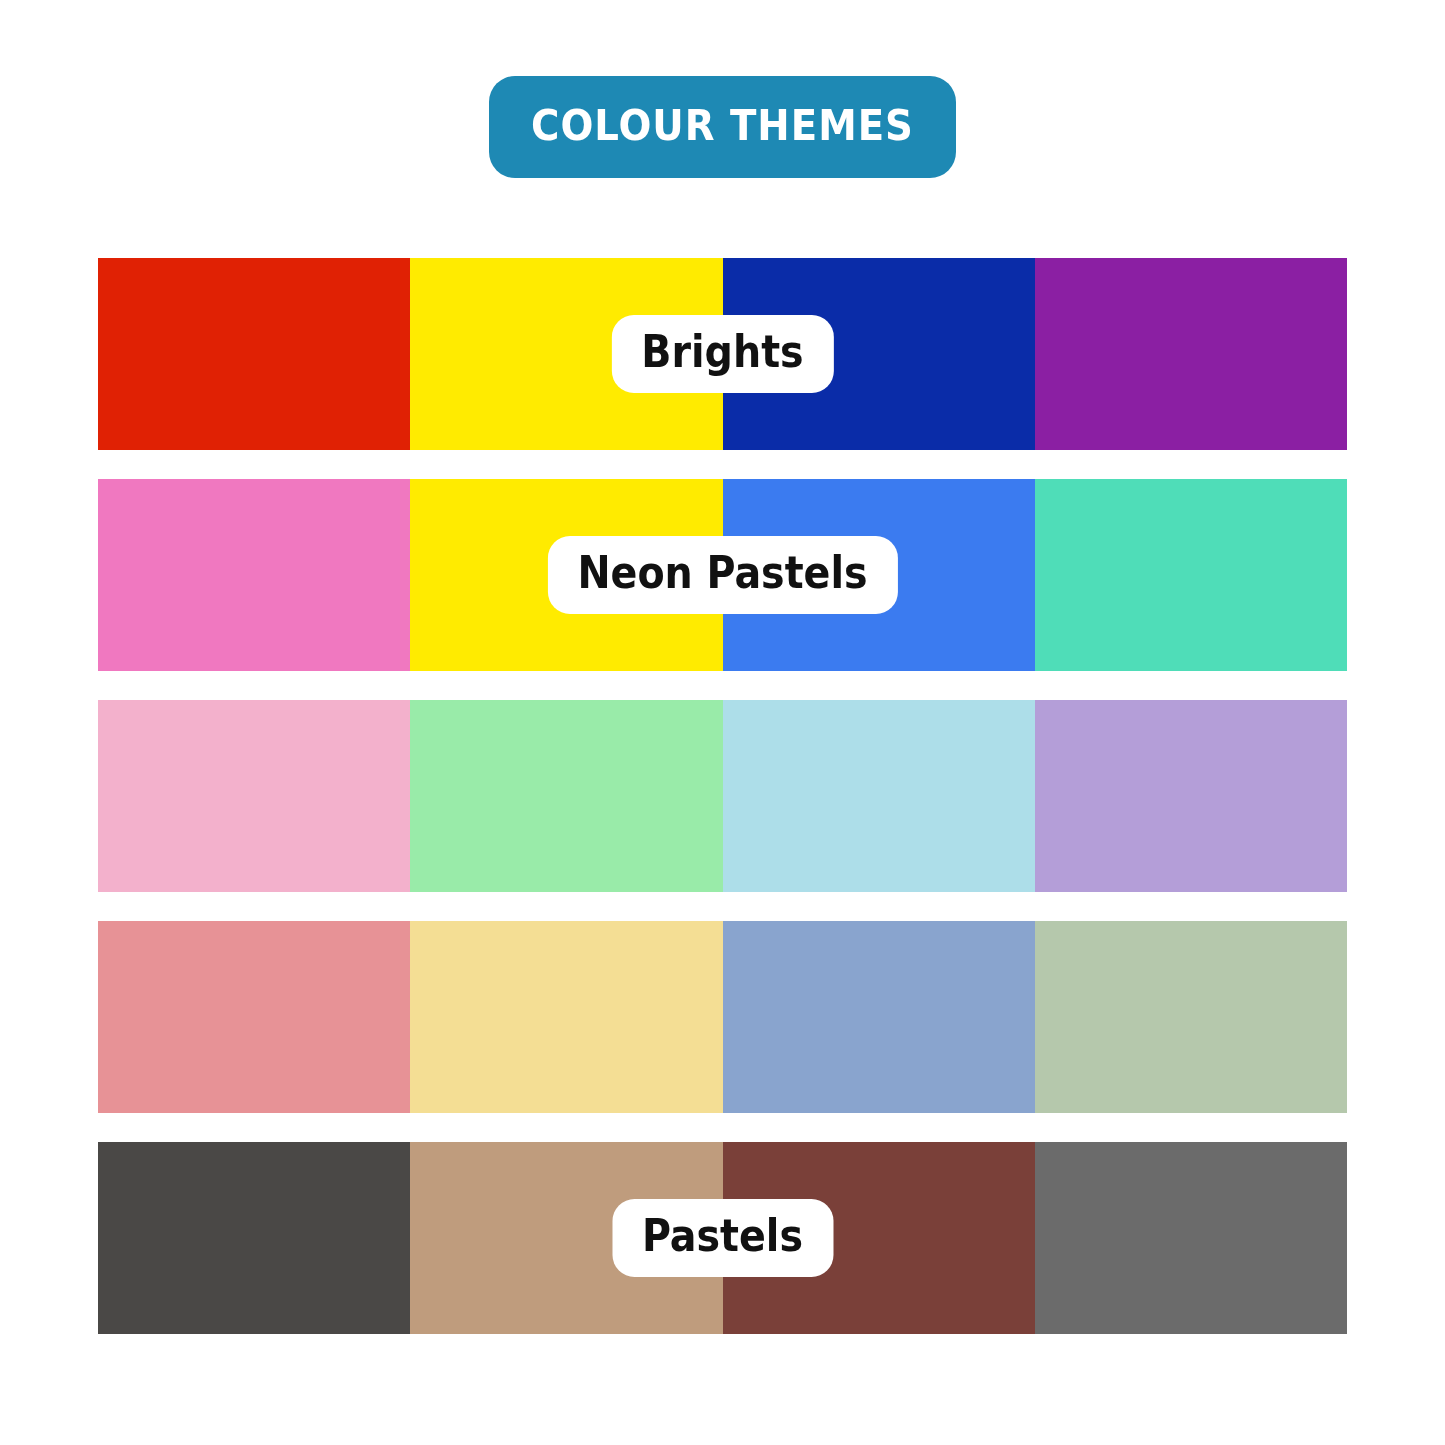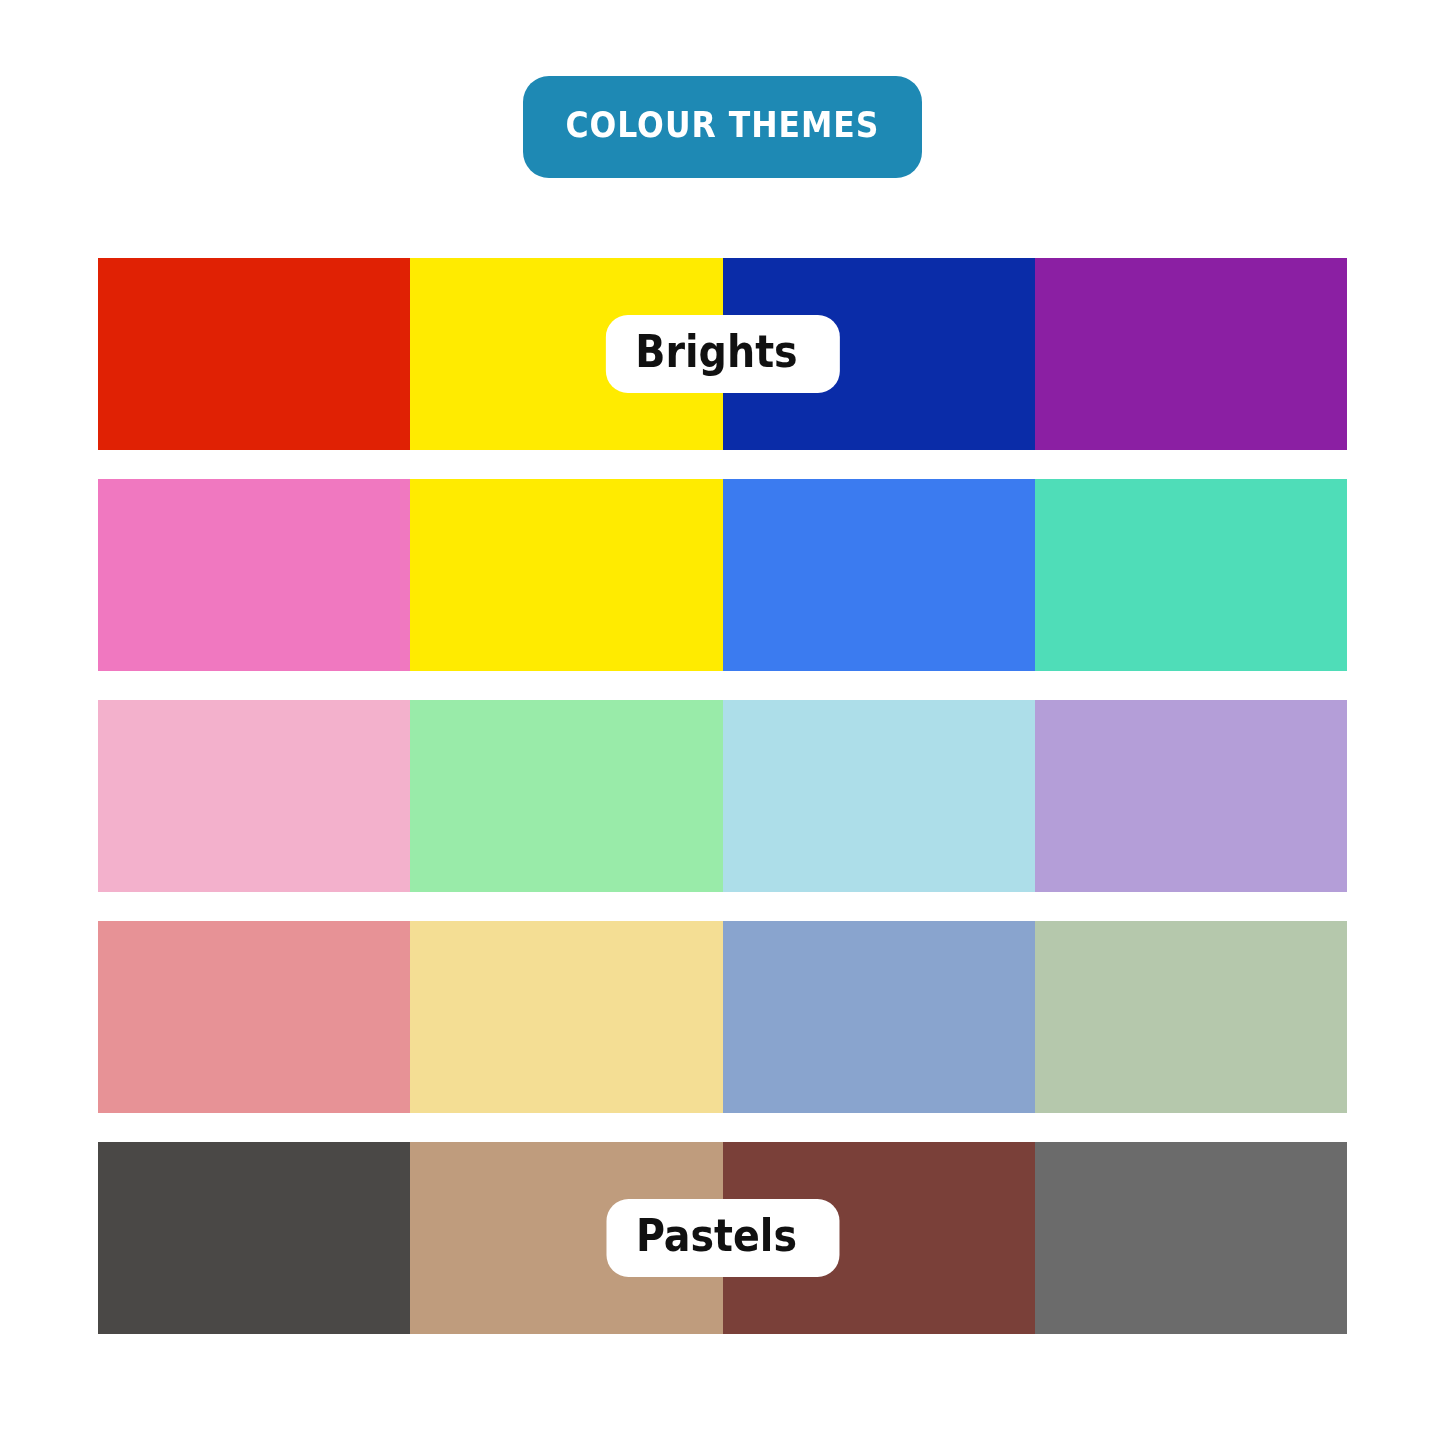--- a/index.html
+++ b/index.html
@@ -32,21 +32,21 @@
   .title-badge {
     background: #1E89B4;
     border-radius: 26px;
     padding: 20px 42px 24px 42px;
     display: inline-block;
   }
   .title-text {
     color: #ffffff;
     font-family: "DejaVu Sans", sans-serif;
     font-weight: bold;
-    font-size: 35px;
+    font-size: 43px;
     letter-spacing: 1px;
     line-height: 58px;
     white-space: nowrap;
     font-stretch: condensed;
   }
 
   
   .palettes {
     position: absolute;
     top: 258px;
@@ -67,21 +67,21 @@
     flex: 1 1 25%;
     height: 100%;
   }
   .row-label {
     position: absolute;
     top: 50%;
     left: 50%;
     transform: translate(-50%, -50%);
     background: #ffffff;
     border-radius: 22px;
-    padding: 13px 42px 17px 30px;
+    padding: 13px 30px 17px 30px;
     white-space: nowrap;
     box-shadow: 0 0 0 0 rgba(0,0,0,0);
   }
   .row-label-text {
     color: #111111;
     font-family: "DejaVu Sans", sans-serif;
     font-weight: bold;
     font-size: 44px;
     line-height: 48px;
     font-stretch: condensed;
@@ -109,20 +109,23 @@
       <div class="row-label">
         <span class="row-label-text">Brights</span>
       </div>
     </div>
 
     <div class="palette-row">
       <div class="swatch" style="background-color: rgb(240, 120, 192);"></div>
       <div class="swatch" style="background-color: rgb(255, 235, 0);"></div>
       <div class="swatch" style="background-color: rgb(59, 123, 240);"></div>
       <div class="swatch" style="background-color: rgb(79, 221, 184);"></div>
+      <div class="row-label">
+        <span class="row-label-text">Neon Pastels</span>
+      </div>
     </div>
 
     <div class="palette-row">
       <div class="swatch" style="background-color: rgb(243, 177, 204);"></div>
       <div class="swatch" style="background-color: rgb(153, 235, 169);"></div>
       <div class="swatch" style="background-color: rgb(173, 222, 233);"></div>
       <div class="swatch" style="background-color: rgb(180, 158, 216);"></div>
     </div>
 
     <div class="palette-row">

